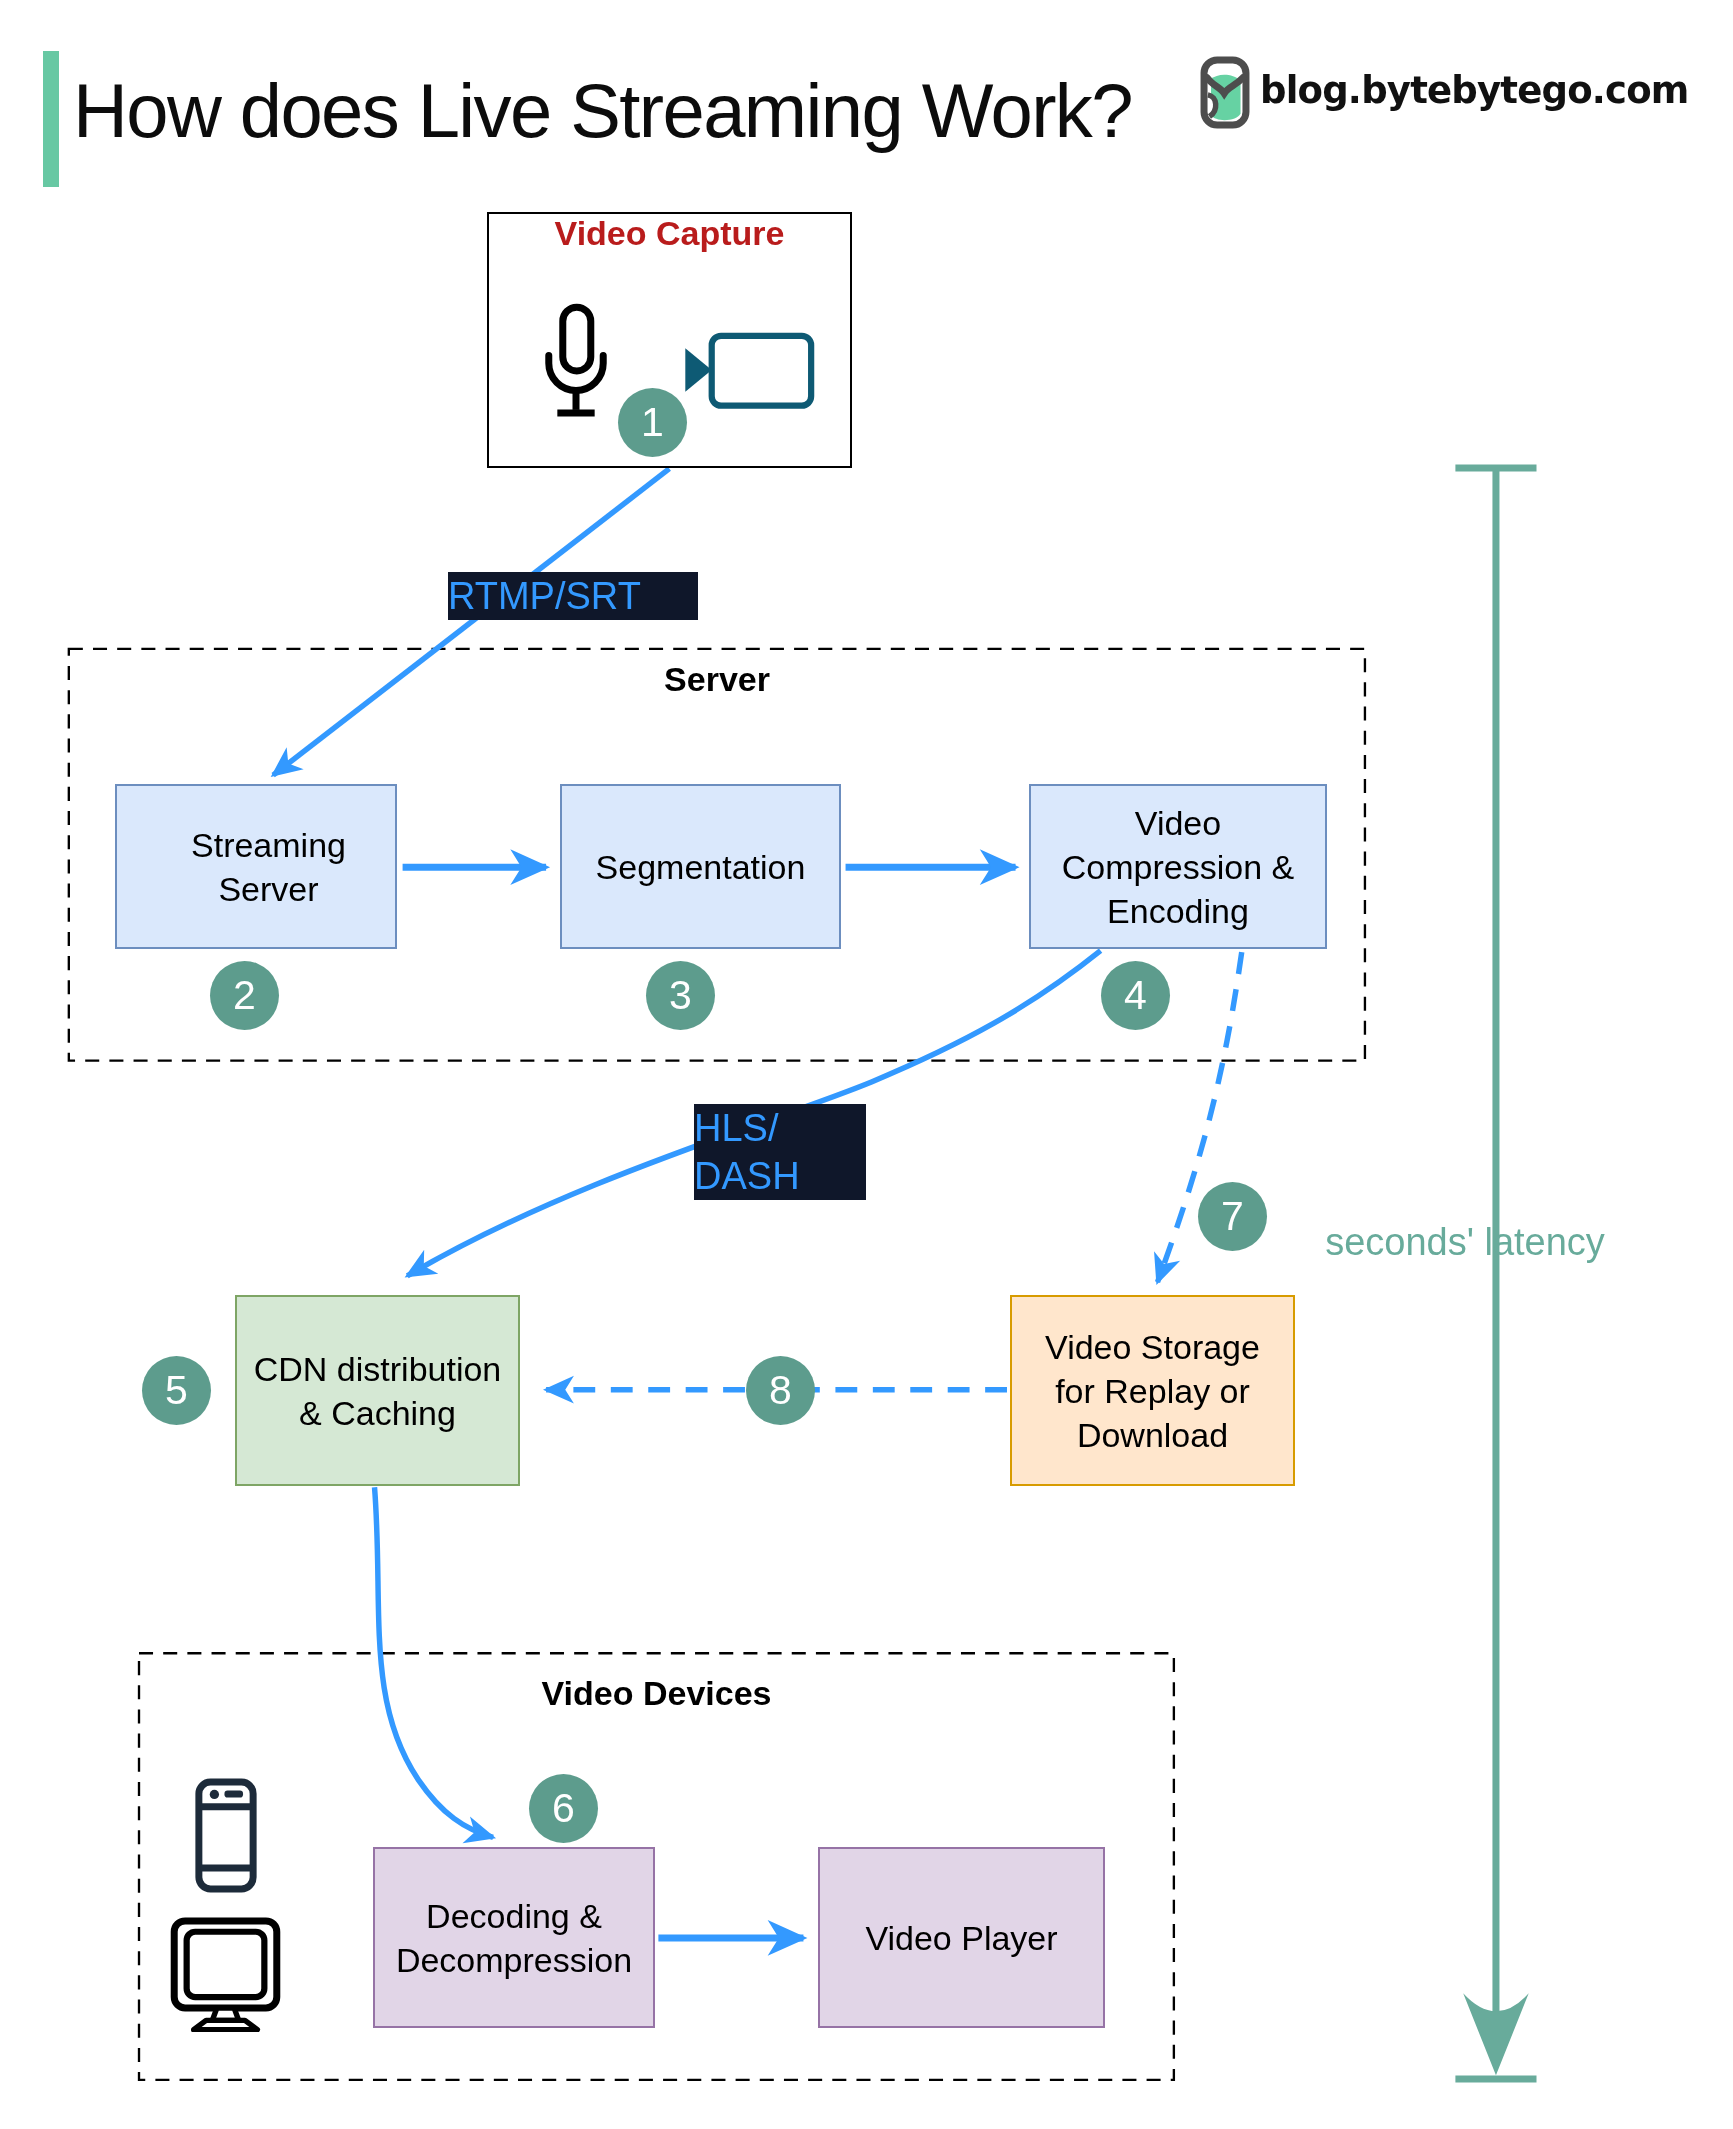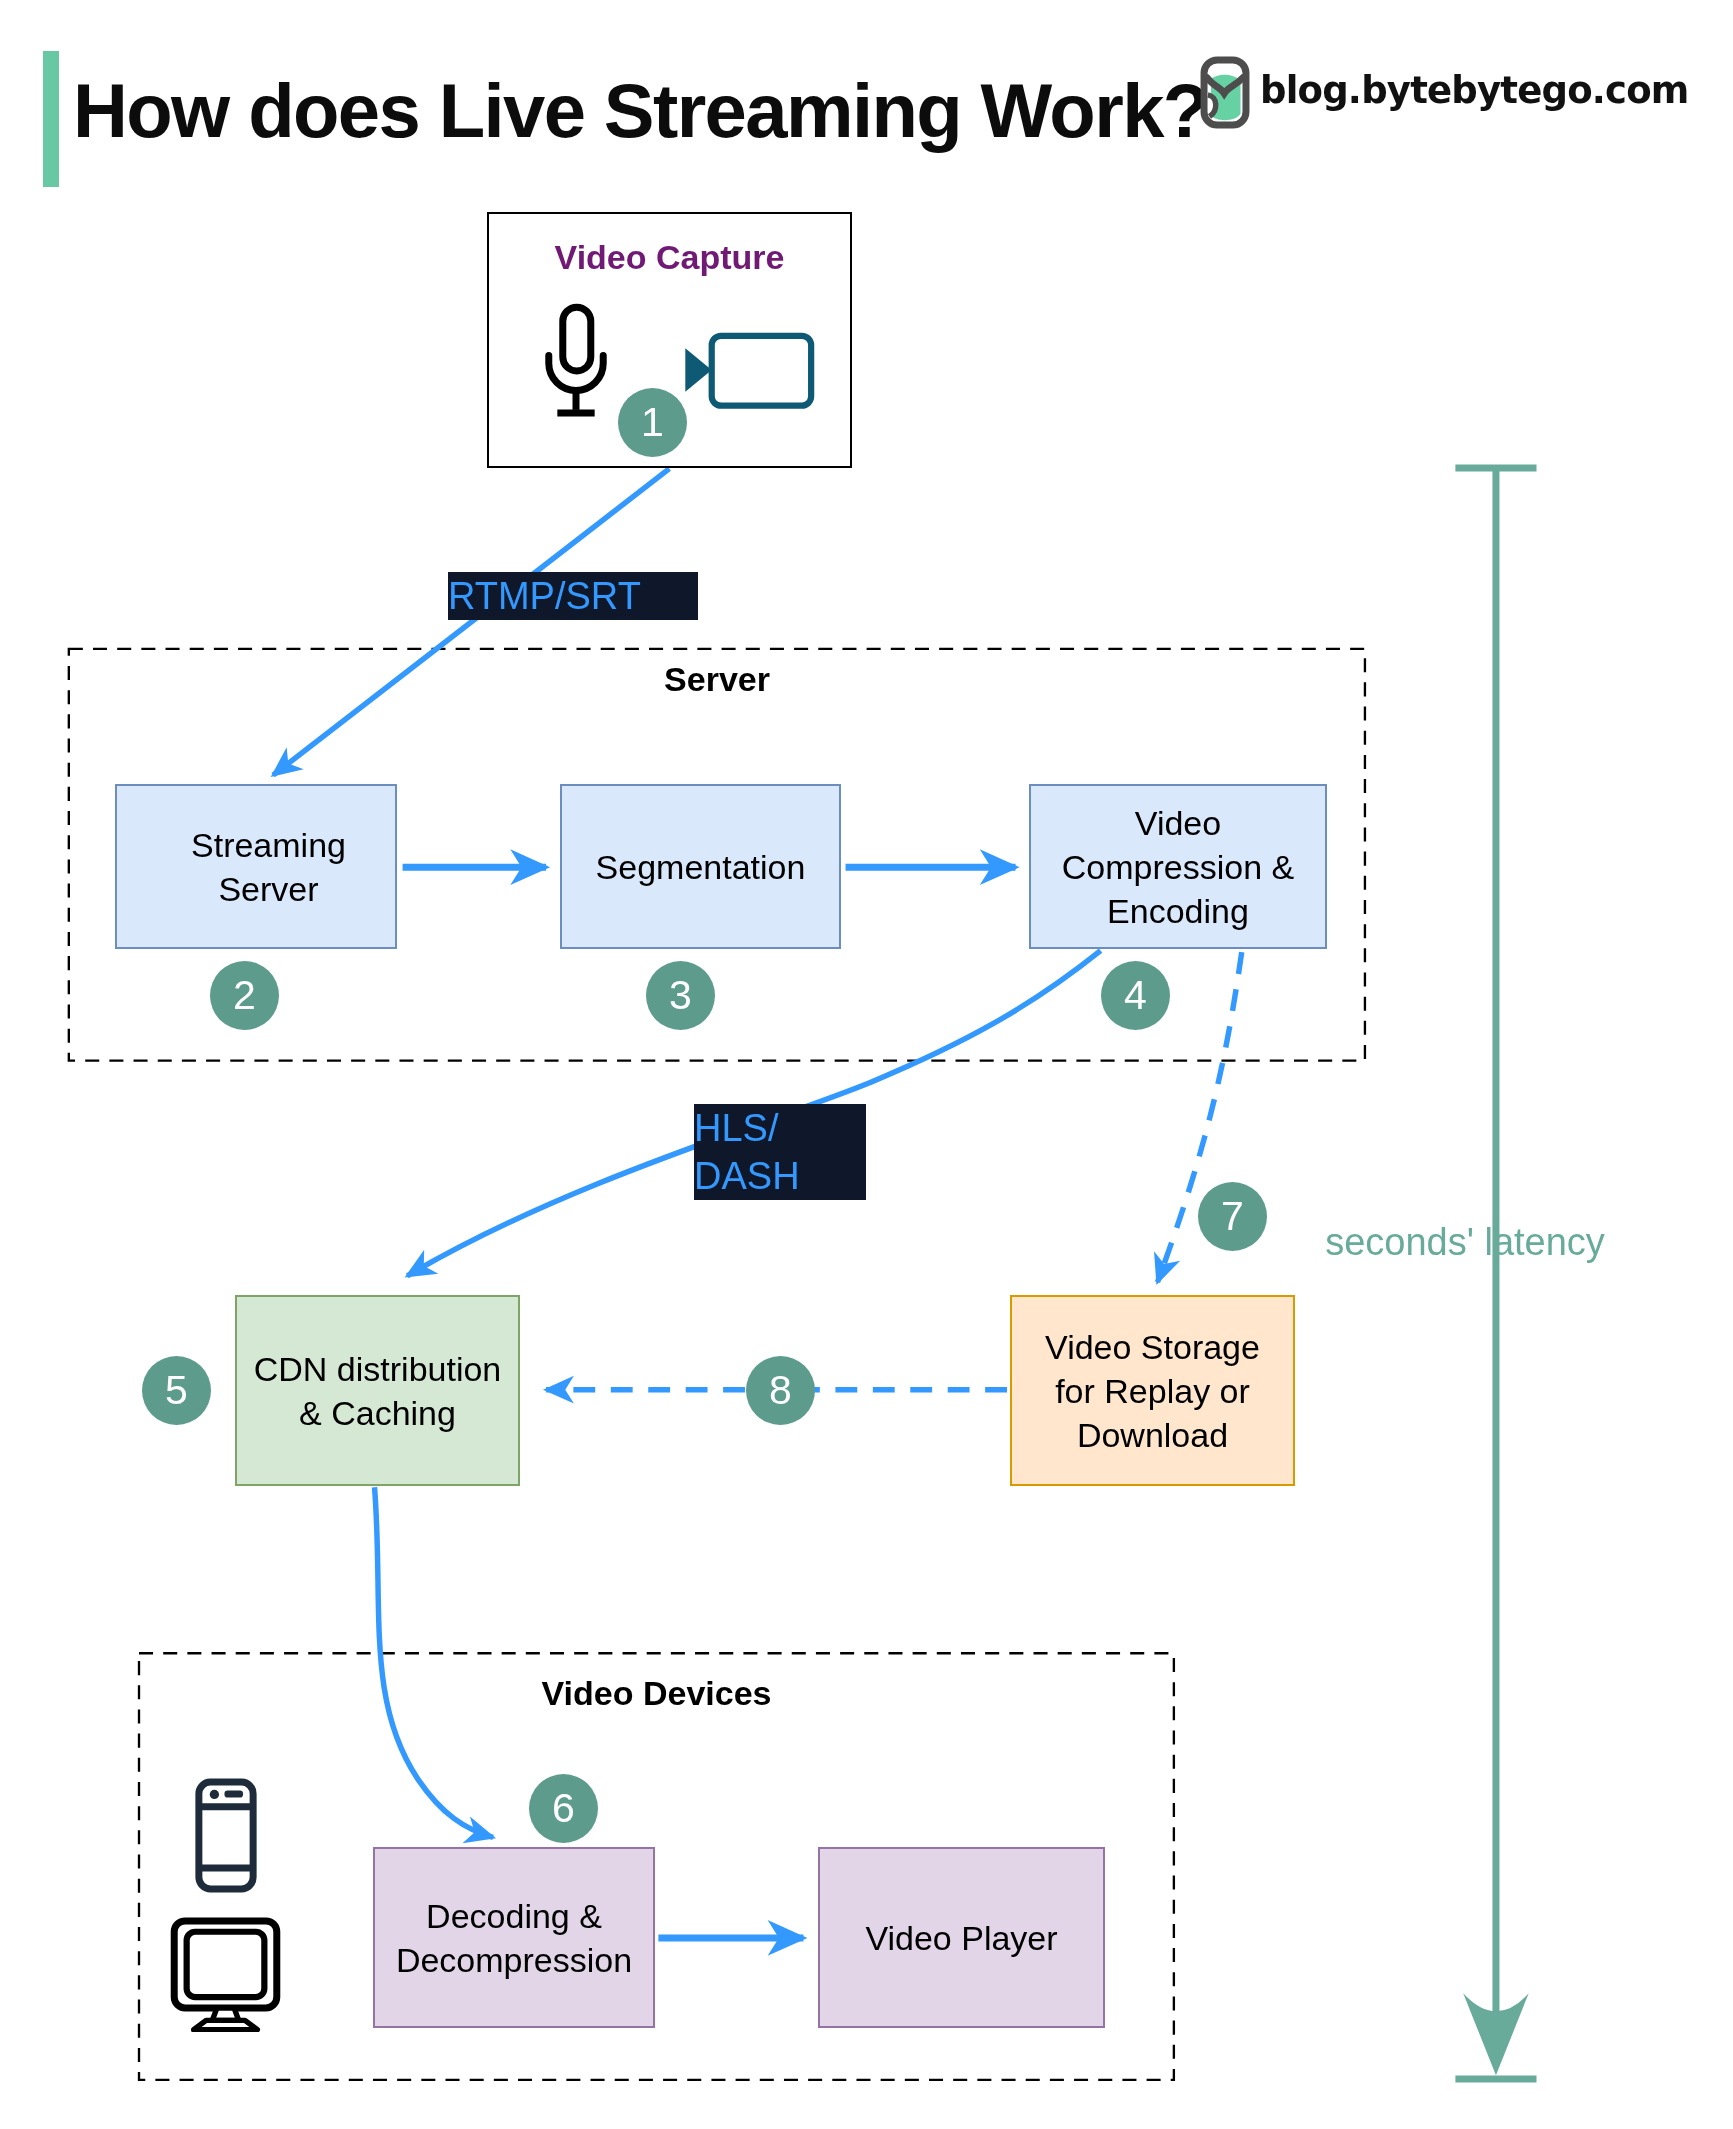--- a/index.html
+++ b/index.html
@@ -6,41 +6,41 @@
   #stage{
     position:relative;width:1734px;height:2129px;background:#ffffff;
     font-family:"Liberation Sans", sans-serif;overflow:hidden;
   }
   #edges{position:absolute;left:0;top:0;width:1734px;height:2129px;}
 
   
   .accent-bar{position:absolute;left:43px;top:51px;width:16.4px;height:136px;background:#67C8A3;}
   .page-title{
     position:absolute;left:73px;top:67px;width:1139px;
-    font-size:76px;font-weight:700;color:#0c0c0c;letter-spacing:-1.6px;white-space:nowrap;
+    font-size:76px;font-weight:400;color:#0c0c0c;letter-spacing:-1.6px;white-space:nowrap;
   }
   .logo-wrap{position:absolute;left:1200px;top:56px;width:50px;height:73px;}
   .site-name{
     position:absolute;left:1260px;top:69px;font-family:"DejaVu Sans", sans-serif;
     font-size:37px;font-weight:600;color:#111;letter-spacing:-0.8px;white-space:nowrap;
   }
 
   
   .node{
     position:absolute;display:flex;align-items:center;justify-content:center;text-align:center;
     font-size:34px;line-height:44px;color:#000;white-space:pre-line;box-sizing:border-box;
   }
   .node-blue{background:#DAE8FC;border:2.3px solid #6C8EBF;}
   .node-green{background:#D5E8D4;border:2.3px solid #7EA565;}
   .node-orange{background:#FFE6CC;border:2.3px solid #D79B00;}
   .node-purple{background:#E1D5E7;border:2.3px solid #9673A6;}
 
   
   .vc-box{position:absolute;left:487px;top:212px;width:365px;height:256px;border:2.3px solid #000;box-sizing:border-box;background:#fff;}
-  .vc-title{position:absolute;left:0;top:24px;width:100%;text-align:center;font-size:34px;font-weight:700;color:#701a75;}
+  .vc-title{position:absolute;left:0;top:0;width:100%;text-align:center;font-size:34px;font-weight:700;color:#b91c1c;}
   .vc-mic{position:absolute;left:51px;top:87px;}
   .vc-cam{position:absolute;left:190px;top:114px;}
 
   
   .group-label{position:absolute;text-align:center;font-size:34px;font-weight:700;color:#000;}
 
   
   .edge-label{
     position:absolute;color:#3399FF;font-size:38px;line-height:48px;
     white-space:pre-line;background:#0f172a;

